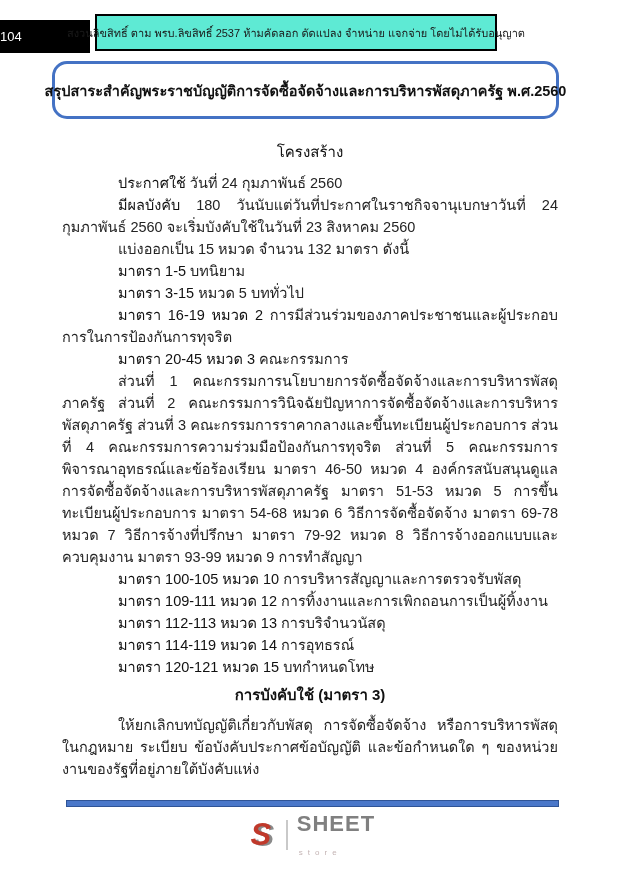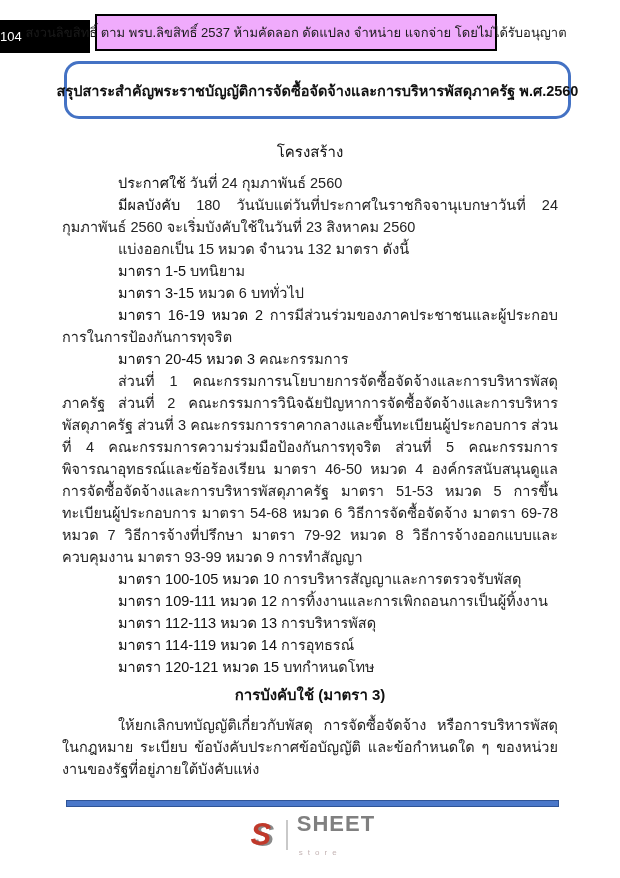--- a/index.html
+++ b/index.html
@@ -16,26 +16,26 @@
     position:absolute;left:0;top:20px;width:90px;height:33px;
     background:#000000;color:#ffffff;
     display:flex;align-items:center;justify-content:flex-start;
     padding-right:13px;box-sizing:border-box;
     font-size:13px;
   }
   .copyright-box{
     position:absolute;left:95px;top:14px;width:402px;height:37px;
     border:2px solid #000000;box-sizing:border-box;
     display:flex;align-items:center;justify-content:center;
-    font-size:13px;white-space:nowrap;color:#1a1a1a;
-    background:#f0abfc;
+    font-size:11px;white-space:nowrap;color:#1a1a1a;
+    background:#5eead4;
   }
   
   .title-box{
-    position:absolute;left:64px;top:61px;width:507px;height:58px;
+    position:absolute;left:52px;top:61px;width:507px;height:58px;
     border:3px solid #4472C4;border-radius:15px;box-sizing:border-box;
     display:flex;align-items:center;justify-content:center;
     font-weight:bold;font-size:14.5px;color:#111111;
     text-align:center;white-space:nowrap;
     background:#ffffff;
   }
   
   .content{
     position:absolute;left:62px;top:141px;width:496px;
     font-size:14.5px;line-height:22px;color:#242424;
@@ -99,27 +99,27 @@
     <span>สรุปสาระสำคัญพระราชบัญญัติการจัดซื้อจัดจ้างและการบริหารพัสดุภาครัฐ พ.ศ.2560</span>
   </div>
 
   <div class="content">
     <h1>โครงสร้าง</h1>
 
     <p><span class="b">ประกาศใช้</span><span> วันที่ 24 กุมภาพันธ์ 2560</span></p>
     <p><span class="b">มีผลบังคับ</span><span> 180 วันนับแต่วันที่ประกาศในราชกิจจานุเบกษาวันที่ 24 กุมภาพันธ์ 2560 จะเริ่มบังคับใช้ในวันที่ 23 สิงหาคม 2560</span></p>
     <p><span class="b"></span><span>แบ่งออกเป็น 15 หมวด จำนวน 132 มาตรา ดังนี้</span></p>
     <p><span class="b">มาตรา 1-5</span><span> บทนิยาม</span></p>
-    <p><span class="b">มาตรา 3-15</span><span> หมวด 6 บททั่วไป</span></p>
+    <p><span class="b">มาตรา 3-15</span><span> หมวด 5 บททั่วไป</span></p>
     <p><span class="b">มาตรา 16-19 หมวด 2</span><span> การมีส่วนร่วมของภาคประชาชนและผู้ประกอบการในการป้องกันการทุจริต</span></p>
     <p><span class="b">มาตรา 20-45 หมวด 3</span><span> คณะกรรมการ</span></p>
     <p><span class="b"></span><span>ส่วนที่ 1 คณะกรรมการนโยบายการจัดซื้อจัดจ้างและการบริหารพัสดุภาครัฐ ส่วนที่ 2 คณะกรรมการวินิจฉัยปัญหาการจัดซื้อจัดจ้างและการบริหารพัสดุภาครัฐ ส่วนที่ 3 คณะกรรมการราคากลางและขึ้นทะเบียนผู้ประกอบการ ส่วนที่ 4 คณะกรรมการความร่วมมือป้องกันการทุจริต ส่วนที่ 5 คณะกรรมการพิจารณาอุทธรณ์และข้อร้องเรียน มาตรา 46-50 หมวด 4 องค์กรสนับสนุนดูแลการจัดซื้อจัดจ้างและการบริหารพัสดุภาครัฐ มาตรา 51-53 หมวด 5 การขึ้นทะเบียนผู้ประกอบการ มาตรา 54-68 หมวด 6 วิธีการจัดซื้อจัดจ้าง มาตรา 69-78 หมวด 7 วิธีการจ้างที่ปรึกษา มาตรา 79-92 หมวด 8 วิธีการจ้างออกแบบและควบคุมงาน มาตรา 93-99 หมวด 9 การทำสัญญา</span></p>
     <p><span class="b">มาตรา 100-105 หมวด 10</span><span> การบริหารสัญญาและการตรวจรับพัสดุ</span></p>
     <p><span class="b">มาตรา 109-111 หมวด 12</span><span> การทิ้งงานและการเพิกถอนการเป็นผู้ทิ้งงาน</span></p>
-    <p><span class="b">มาตรา 112-113 หมวด 13</span><span> การบริหารพัสดุ</span></p>
+    <p><span class="b">มาตรา 112-113 หมวด 13</span><span> การบริจำนวนัสดุ</span></p>
     <p><span class="b">มาตรา 114-119 หมวด 14</span><span> การอุทธรณ์</span></p>
     <p><span class="b">มาตรา 120-121 หมวด 15</span><span> บทกำหนดโทษ</span></p>
 
     <h2>การบังคับใช้ (มาตรา 3)</h2>
     <p>ให้ยกเลิกบทบัญญัติเกี่ยวกับพัสดุ การจัดซื้อจัดจ้าง หรือการบริหารพัสดุในกฎหมาย ระเบียบ ข้อบังคับประกาศข้อบัญญัติ และข้อกำหนดใด ๆ ของหน่วยงานของรัฐที่อยู่ภายใต้บังคับแห่ง</p>
   </div>
 
   <div class="footer-bar"></div>
   <div class="logo">
     <span class="logo-s">

